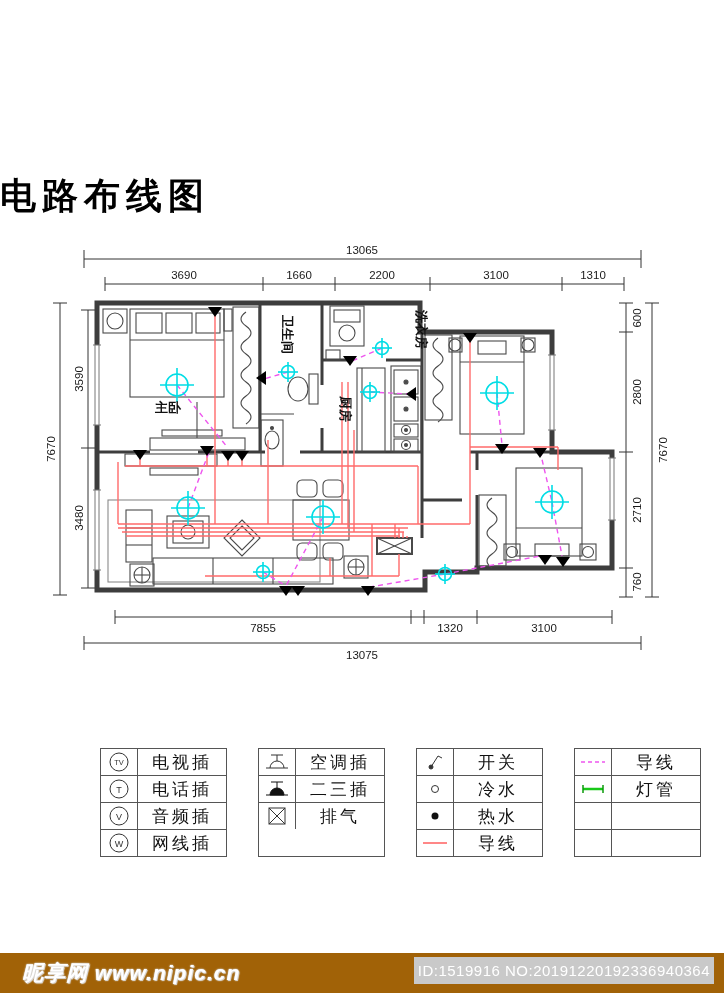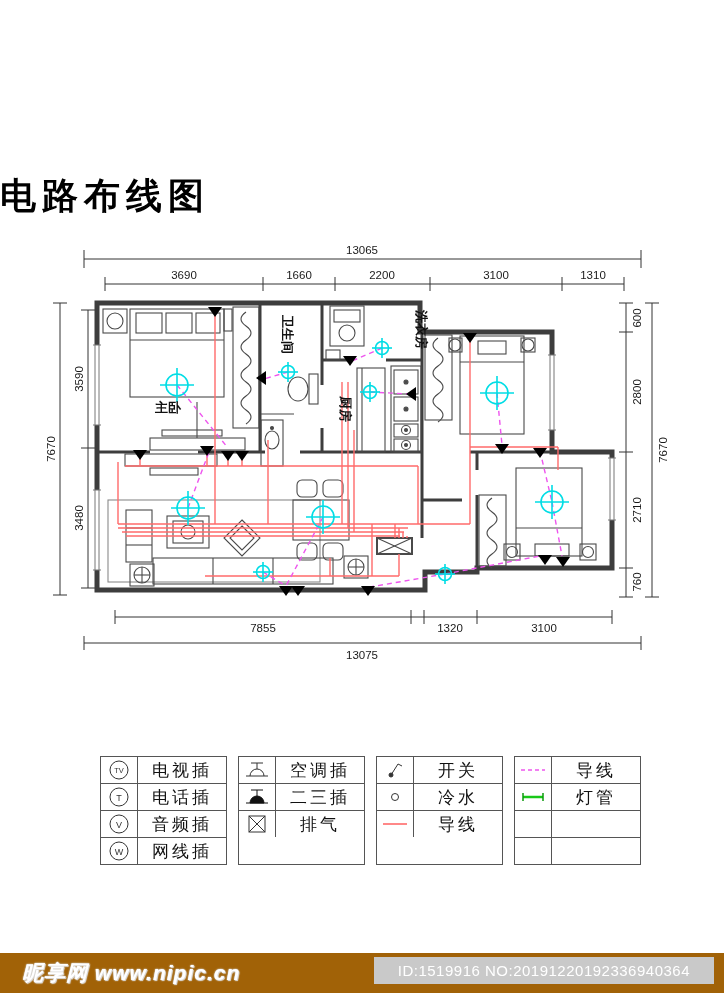--- a/index.html
+++ b/index.html
@@ -5,34 +5,34 @@
   html,body{margin:0;padding:0;background:#fff;}
   body{width:724px;height:993px;position:relative;overflow:hidden;
        font-family:"Liberation Sans",sans-serif;}
   .page-title{position:absolute;top:172px;left:0;width:724px;text-align:left;
        font-family:"Liberation Serif",serif;font-weight:bold;font-size:36px;
        letter-spacing:6px;color:#000;}
   svg text{user-select:none;}
   .dim{font-family:"Liberation Sans",sans-serif;font-size:11.5px;fill:#1a1a1a;}
   .room{font-family:"Liberation Serif",serif;font-size:13px;font-weight:bold;fill:#111;}
   
-  .legend{position:absolute;left:100px;top:748px;display:flex;gap:11px;margin-top:8px;}
+  .legend{position:absolute;left:100px;top:748px;display:flex;gap:31px;}
   .ltable{border:1.5px solid #555;}
   .lrow{display:flex;border-bottom:1px solid #555;height:26px;}
   .lrow:last-child{border-bottom:none;}
   .lsym{width:36px;border-right:1px solid #555;display:flex;align-items:center;justify-content:center;}
   .llab{width:88px;display:flex;align-items:center;justify-content:center;
         font-family:Liberation Serif, serif;font-size:17px;letter-spacing:3px;color:#111;}
   
   .wmbar{position:absolute;left:0;top:953px;width:724px;height:40px;background:#a16207;}
   .wmleft{position:absolute;left:22px;top:6px;color:#fff;font-weight:bold;font-style:italic;
         font-size:21px;letter-spacing:1px;
         text-shadow:0 0 1px #d0d0d0,0 0 2px #d9d9d9,1px 1px 1px #e2e2e2;}
   .wmchip{position:absolute;right:10px;top:4px;background:#c9c9c9;color:#fff;
-        font-size:15px;padding:5px 24px;letter-spacing:0.5px;}
+        font-size:15px;padding:5px 4px;letter-spacing:0.5px;}
 </style>
 </head>
 <body>
 
 
 
 <div class="page-title">电路布线图</div>
 
 <svg width="724" height="993" viewBox="0 0 724 993" xmlns="http://www.w3.org/2000/svg">
 
@@ -471,20 +471,28 @@
       <span class="lsym">
         <svg width="30" height="22">
             <circle cx="15" cy="11" r="3.5" fill="none" stroke="#333"></circle>
           </svg>
       </span>
       <span class="llab">冷水</span>
     </div>
     <div class="lrow">
       <span class="lsym">
         <svg width="30" height="22">
+            <circle cx="15" cy="11" r="3.5" fill="#111"></circle>
+          </svg>
+      </span>
+      <span class="llab">热水</span>
+    </div>
+    <div class="lrow">
+      <span class="lsym">
+        <svg width="30" height="22">
             <line x1="3" y1="11" x2="27" y2="11" stroke="#ff6a6a" stroke-width="1.6"></line>
           </svg>
       </span>
       <span class="llab">导线</span>
     </div>
   </div>
 
   <div class="ltable">
     <div class="lrow">
       <span class="lsym">

